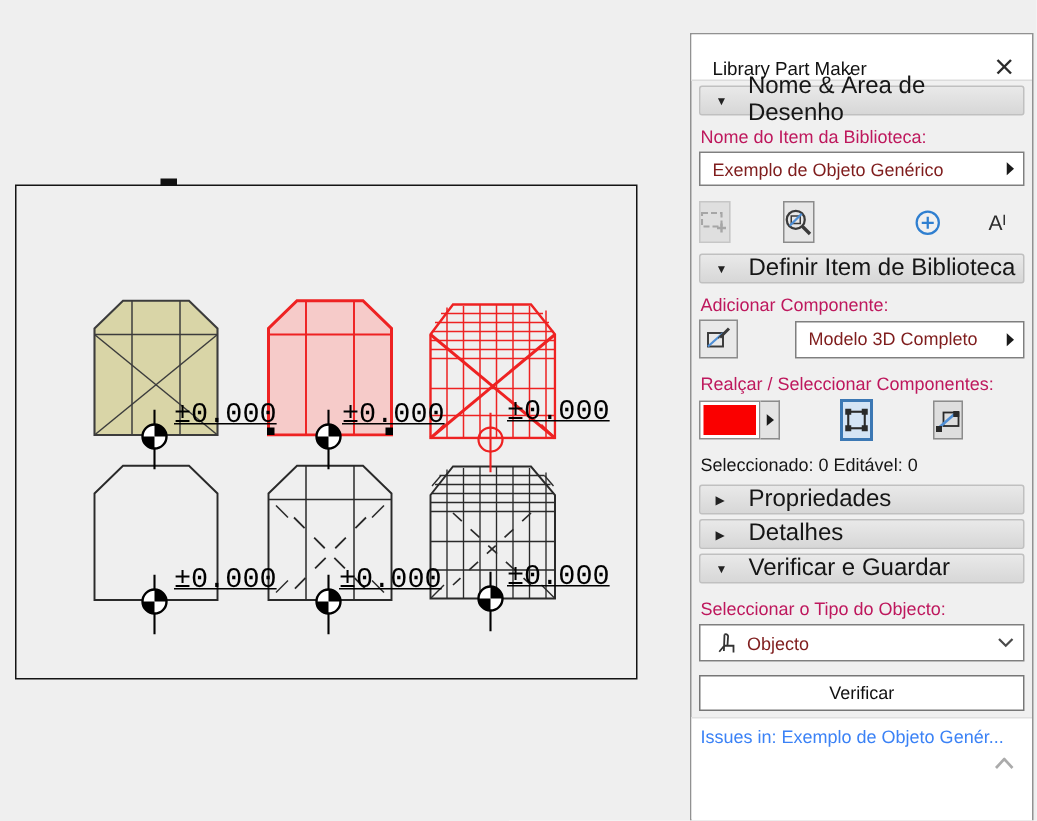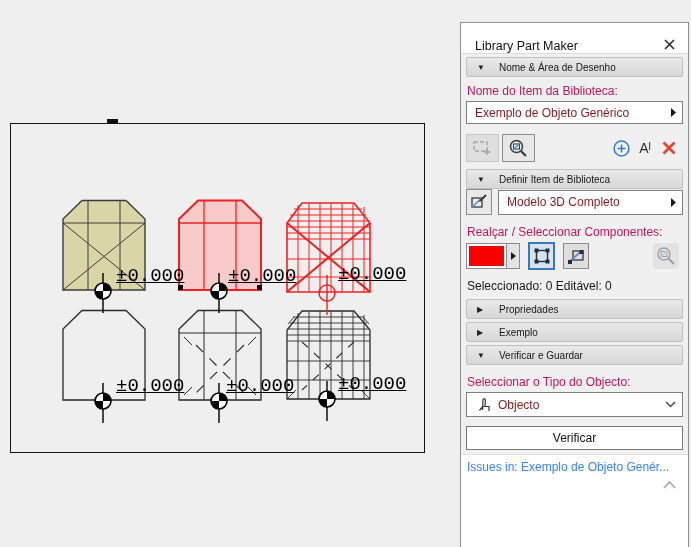--- a/index.html
+++ b/index.html
@@ -29,28 +29,28 @@
   }
   .titlebar .t{flex:1;font-size:12.5px;color:#111;}
   .closebtn{width:18px;height:18px;display:flex;align-items:center;justify-content:center;cursor:default;}
   .pbody{padding:0 5px;}
   .sect{
     height:20px;margin-top:3px;background:linear-gradient(#e9e9e9,#d7d7d7);
     border:1px solid #c0c0c0;border-radius:2px;display:flex;align-items:center;
     padding-left:10px;box-sizing:border-box;
   }
   .sect .tri{font-size:8px;color:#222;width:22px;}
-  .sect .sl{font-size:10px;color:#161616;}
+  .sect .sl{font-size:16px;color:#161616;}
   .plabel{margin:7px 0 3px 1px;font-size:12px;color:#be185d;}
   .field{
     height:23px;background:#fff;border:1px solid #7f7f7f;display:flex;align-items:center;
     padding:0 6px 0 8px;box-sizing:border-box;
   }
   .field .fv{flex:1;font-size:12px;color:#7f1d1d;white-space:nowrap;overflow:hidden;}
-  .row{display:flex;align-items:center;}
+  .row{display:flex;align-items:center;gap:32px;}
   .tbtn{
     width:33px;height:28px;border:1px solid #8c8c8c;background:#e7e7e7;
     display:flex;align-items:center;justify-content:center;box-sizing:border-box;margin-right:3px;
   }
   .tbtn.dis{border:1px solid #c6c6c6;background:#dfdfdf;}
   .ibtn{width:24px;height:24px;display:flex;align-items:center;justify-content:center;}
   .sq{width:26px;height:26px;border:1px solid #8c8c8c;background:#dedede;
       display:flex;align-items:center;justify-content:center;box-sizing:border-box;}
   .sq.sel{border:2px solid #3c78b4;background:#d4e4f5;width:27px;height:28px;}
   .sq.ghost{border:none;background:#e3e3e3;border-radius:3px;}
@@ -294,20 +294,21 @@
             <line x1="12.5" y1="1.5" x2="1.5" y2="12.5" stroke="#e8432c" stroke-width="2.6"></line>
           </svg>
         </div>
       </div>
 
       <div class="sect" style="margin-top:7px;">
         <span class="tri">▼</span>
         <span class="sl">Definir Item de Biblioteca</span>
       </div>
 
+      <div class="plabel">Adicionar Componente:</div>
 
       <div class="row">
         <div class="sq" style="background:#e9e9e9;">
           <svg width="18" height="18" viewBox="0 0 18 18">
             <rect x="2" y="5" width="10" height="9" fill="none" stroke="#3a3a3a" stroke-width="1.3"></rect>
             <line x1="2" y1="14" x2="12" y2="5" stroke="#4f8fd6" stroke-width="1.5"></line>
             <line x1="16" y1="2" x2="10" y2="8" stroke="#3a3a3a" stroke-width="2"></line>
             <polygon points="9,9 10,8 8.6,7.6" fill="#3a3a3a"></polygon>
           </svg>
         </div>
@@ -362,21 +363,21 @@
 
       <div class="status">Seleccionado: 0 Editável: 0</div>
 
       <div class="sect" style="margin-top:6px;">
         <span class="tri">▶</span>
         <span class="sl">Propriedades</span>
       </div>
 
       <div class="sect">
         <span class="tri">▶</span>
-        <span class="sl">Exemplo</span>
+        <span class="sl">Detalhes</span>
       </div>
 
       <div class="sect">
         <span class="tri">▼</span>
         <span class="sl">Verificar e Guardar</span>
       </div>
 
       <div class="plabel" style="margin-top:10px;">Seleccionar o Tipo do Objecto:</div>
 
       <div class="field" style="height:25px;padding-left:11px;">

